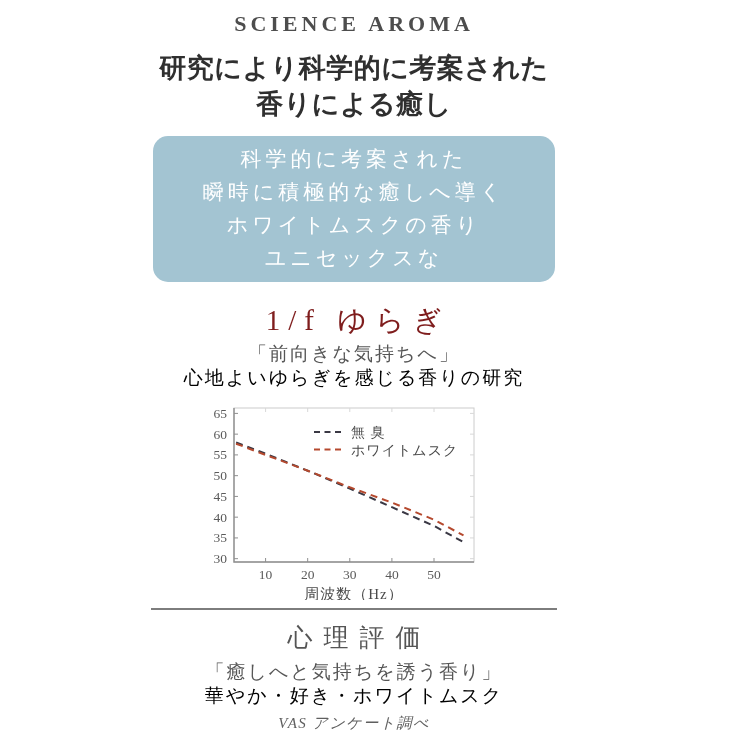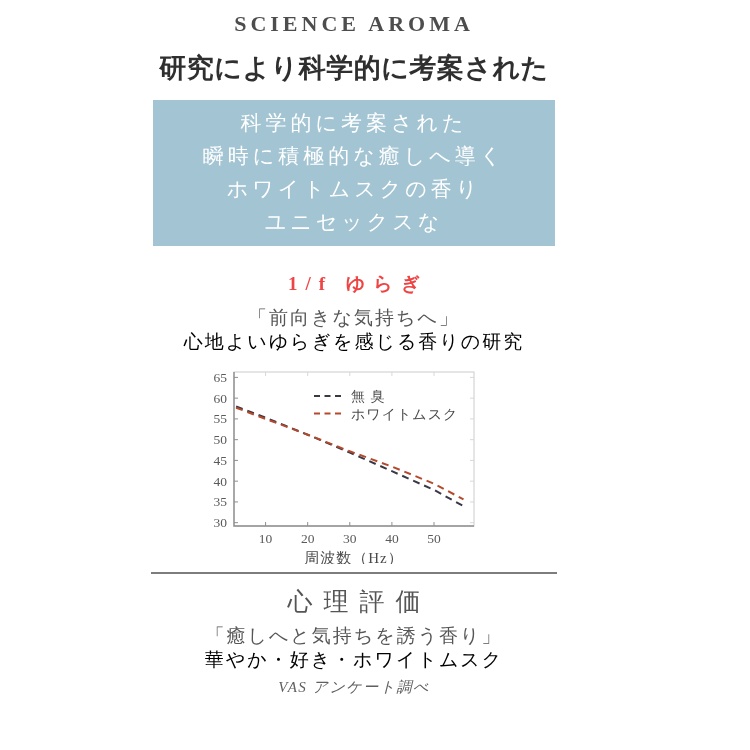--- a/index.html
+++ b/index.html
@@ -13,25 +13,25 @@
     font-size:22px;font-weight:bold;letter-spacing:4px;color:#4d4d4d;
     text-align:center;line-height:28px;
   }
   .hero{
     margin-top:12px;text-align:center;color:#2f2f2f;font-weight:600;
     font-size:27px;line-height:36px;letter-spacing:0.5px;
   }
   .highlight-box{
     margin-top:14px;width:402px;height:146px;background:#a3c4d2;
     display:flex;flex-direction:column;justify-content:center;align-items:center;
-    text-align:center;color:#ffffff;font-size:21px;line-height:33px;letter-spacing:4px;
+    text-align:center;color:#ffffff;font-size:21px;line-height:33px;letter-spacing:4px;border-radius:15px;
   }
   .section-heading{
-    margin-top:22px;font-size:19px;line-height:32px;color:#ef4444;
-    letter-spacing:8px;text-align:center;font-weight:700;text-indent:8px;
+    margin-top:22px;font-size:29px;line-height:32px;color:#7f1d1d;
+    letter-spacing:8px;text-align:center;font-weight:400;text-indent:8px;
   }
   .section-quote{
     margin-top:6px;font-size:19px;line-height:24px;color:#565656;
     letter-spacing:2px;text-align:center;
   }
   .section-desc{
     font-size:19px;line-height:24px;color:#000000;letter-spacing:2px;text-align:center;
   }
   .chart-wrap{margin-top:10px;width:320px;height:200px;}
   .chart-wrap svg{display:block;}
@@ -50,20 +50,21 @@
 </style>
 </head>
 <body>
 
 <div class="page">
 
   <div class="brand-title">SCIENCE AROMA</div>
 
   <div class="hero">
     <div>研究により科学的に考案された</div>
+    <div>香りによる癒し</div>
   </div>
 
   <div class="highlight-box" style="background: rgb(163, 196, 210); color: rgb(255, 255, 255);">
     <div>科学的に考案された</div>
     <div>瞬時に積極的な癒しへ導く</div>
     <div>ホワイトムスクの香り</div>
     <div>ユニセックスな</div>
   </div>
 
   <div class="section-heading">1/f ゆらぎ</div>

